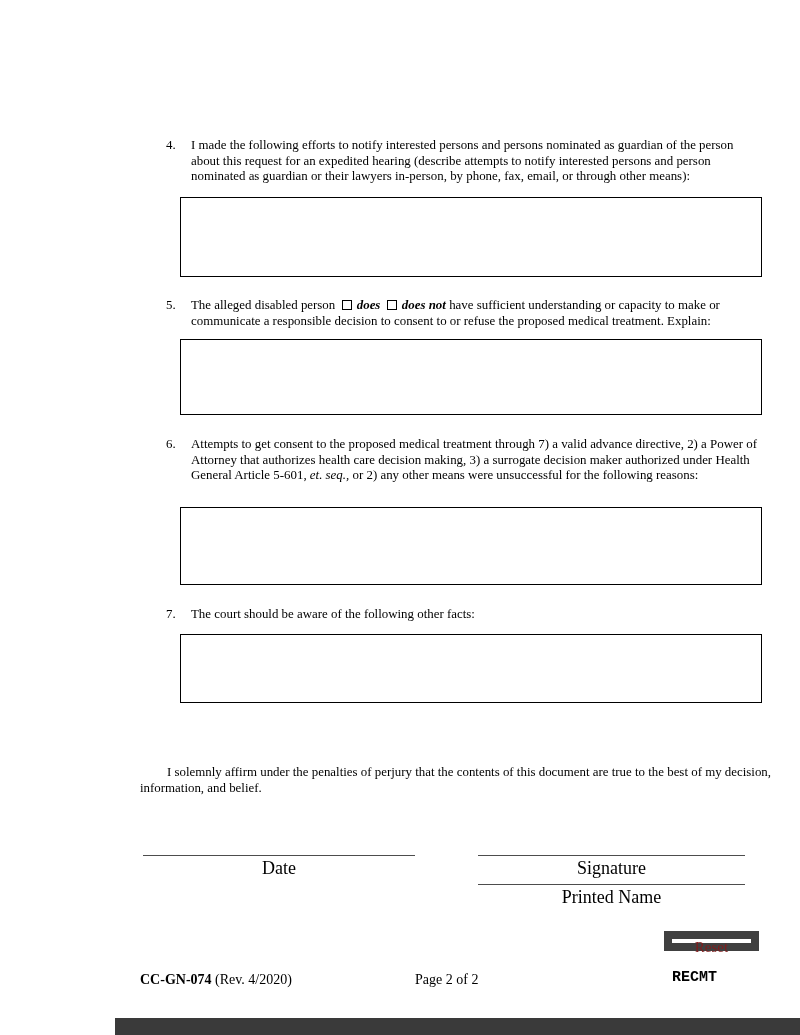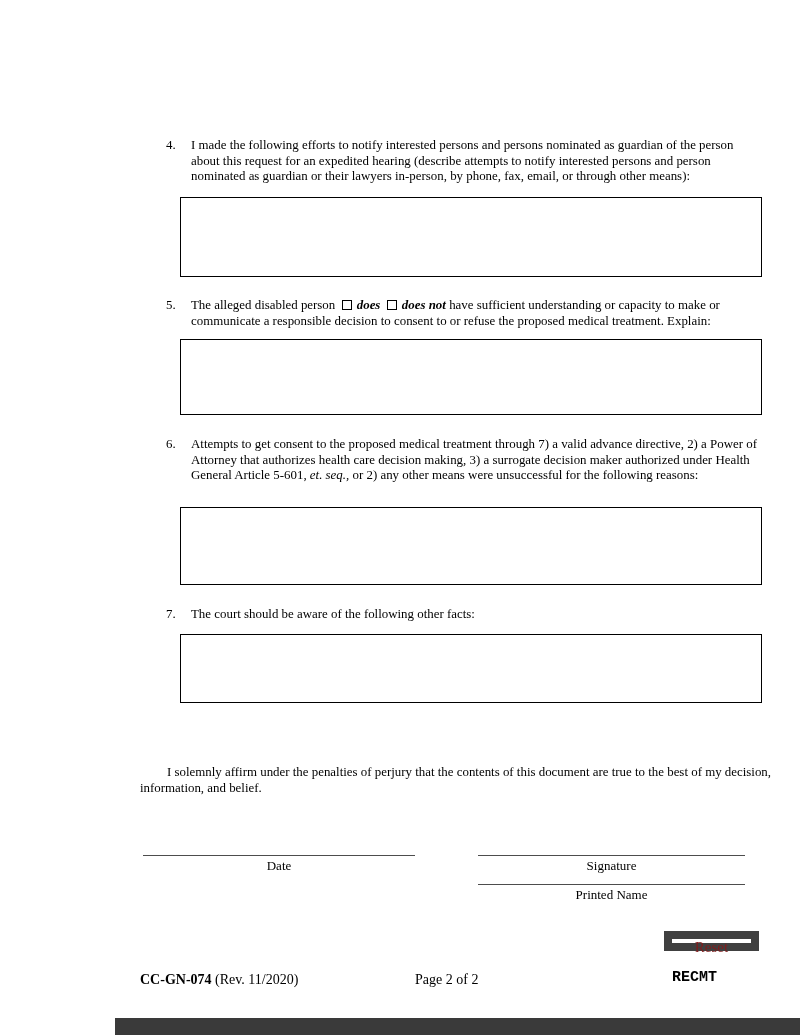--- a/index.html
+++ b/index.html
@@ -60,21 +60,21 @@
     left: 140px;
     top: 765px;
     width: 638px;
     text-indent: 27px;
   }
   
   .sig {
     position: absolute;
     border-top: 1px solid #4d4d4d;
     text-align: center;
-    font-size: 13px;
+    font-size: 18px;
     padding-top: 2px;
   }
   #sig-date { left: 143px; top: 855px; width: 272px; }
   #sig-signature { left: 478px; top: 855px; width: 267px; }
   #sig-printed { left: 478px; top: 884px; width: 267px; }
   
   #reset-btn {
     position: absolute;
     left: 664px;
     top: 931px;
@@ -147,20 +147,20 @@
   <div class="sig" id="sig-printed">
     <div>Printed Name</div>
   </div>
   <div class="sig" id="sig-signature">
     <div>Signature</div>
   </div>
 
   <button id="reset-btn" type="button">Reset</button>
 
   <div id="footer">
-    <div id="footer-form"><b>CC-GN-074</b><span> (Rev. 11/2020)</span></div>
+    <div id="footer-form"><b>CC-GN-074</b><span> (Rev. 4/2020)</span></div>
     <div id="footer-page">Page 2 of 2</div>
     <div id="footer-code">RECMT</div>
   </div>
 
   <div id="bottom-bar" style="background: rgb(58, 58, 58);"></div>
 
 </div>
 
 </body></html>

